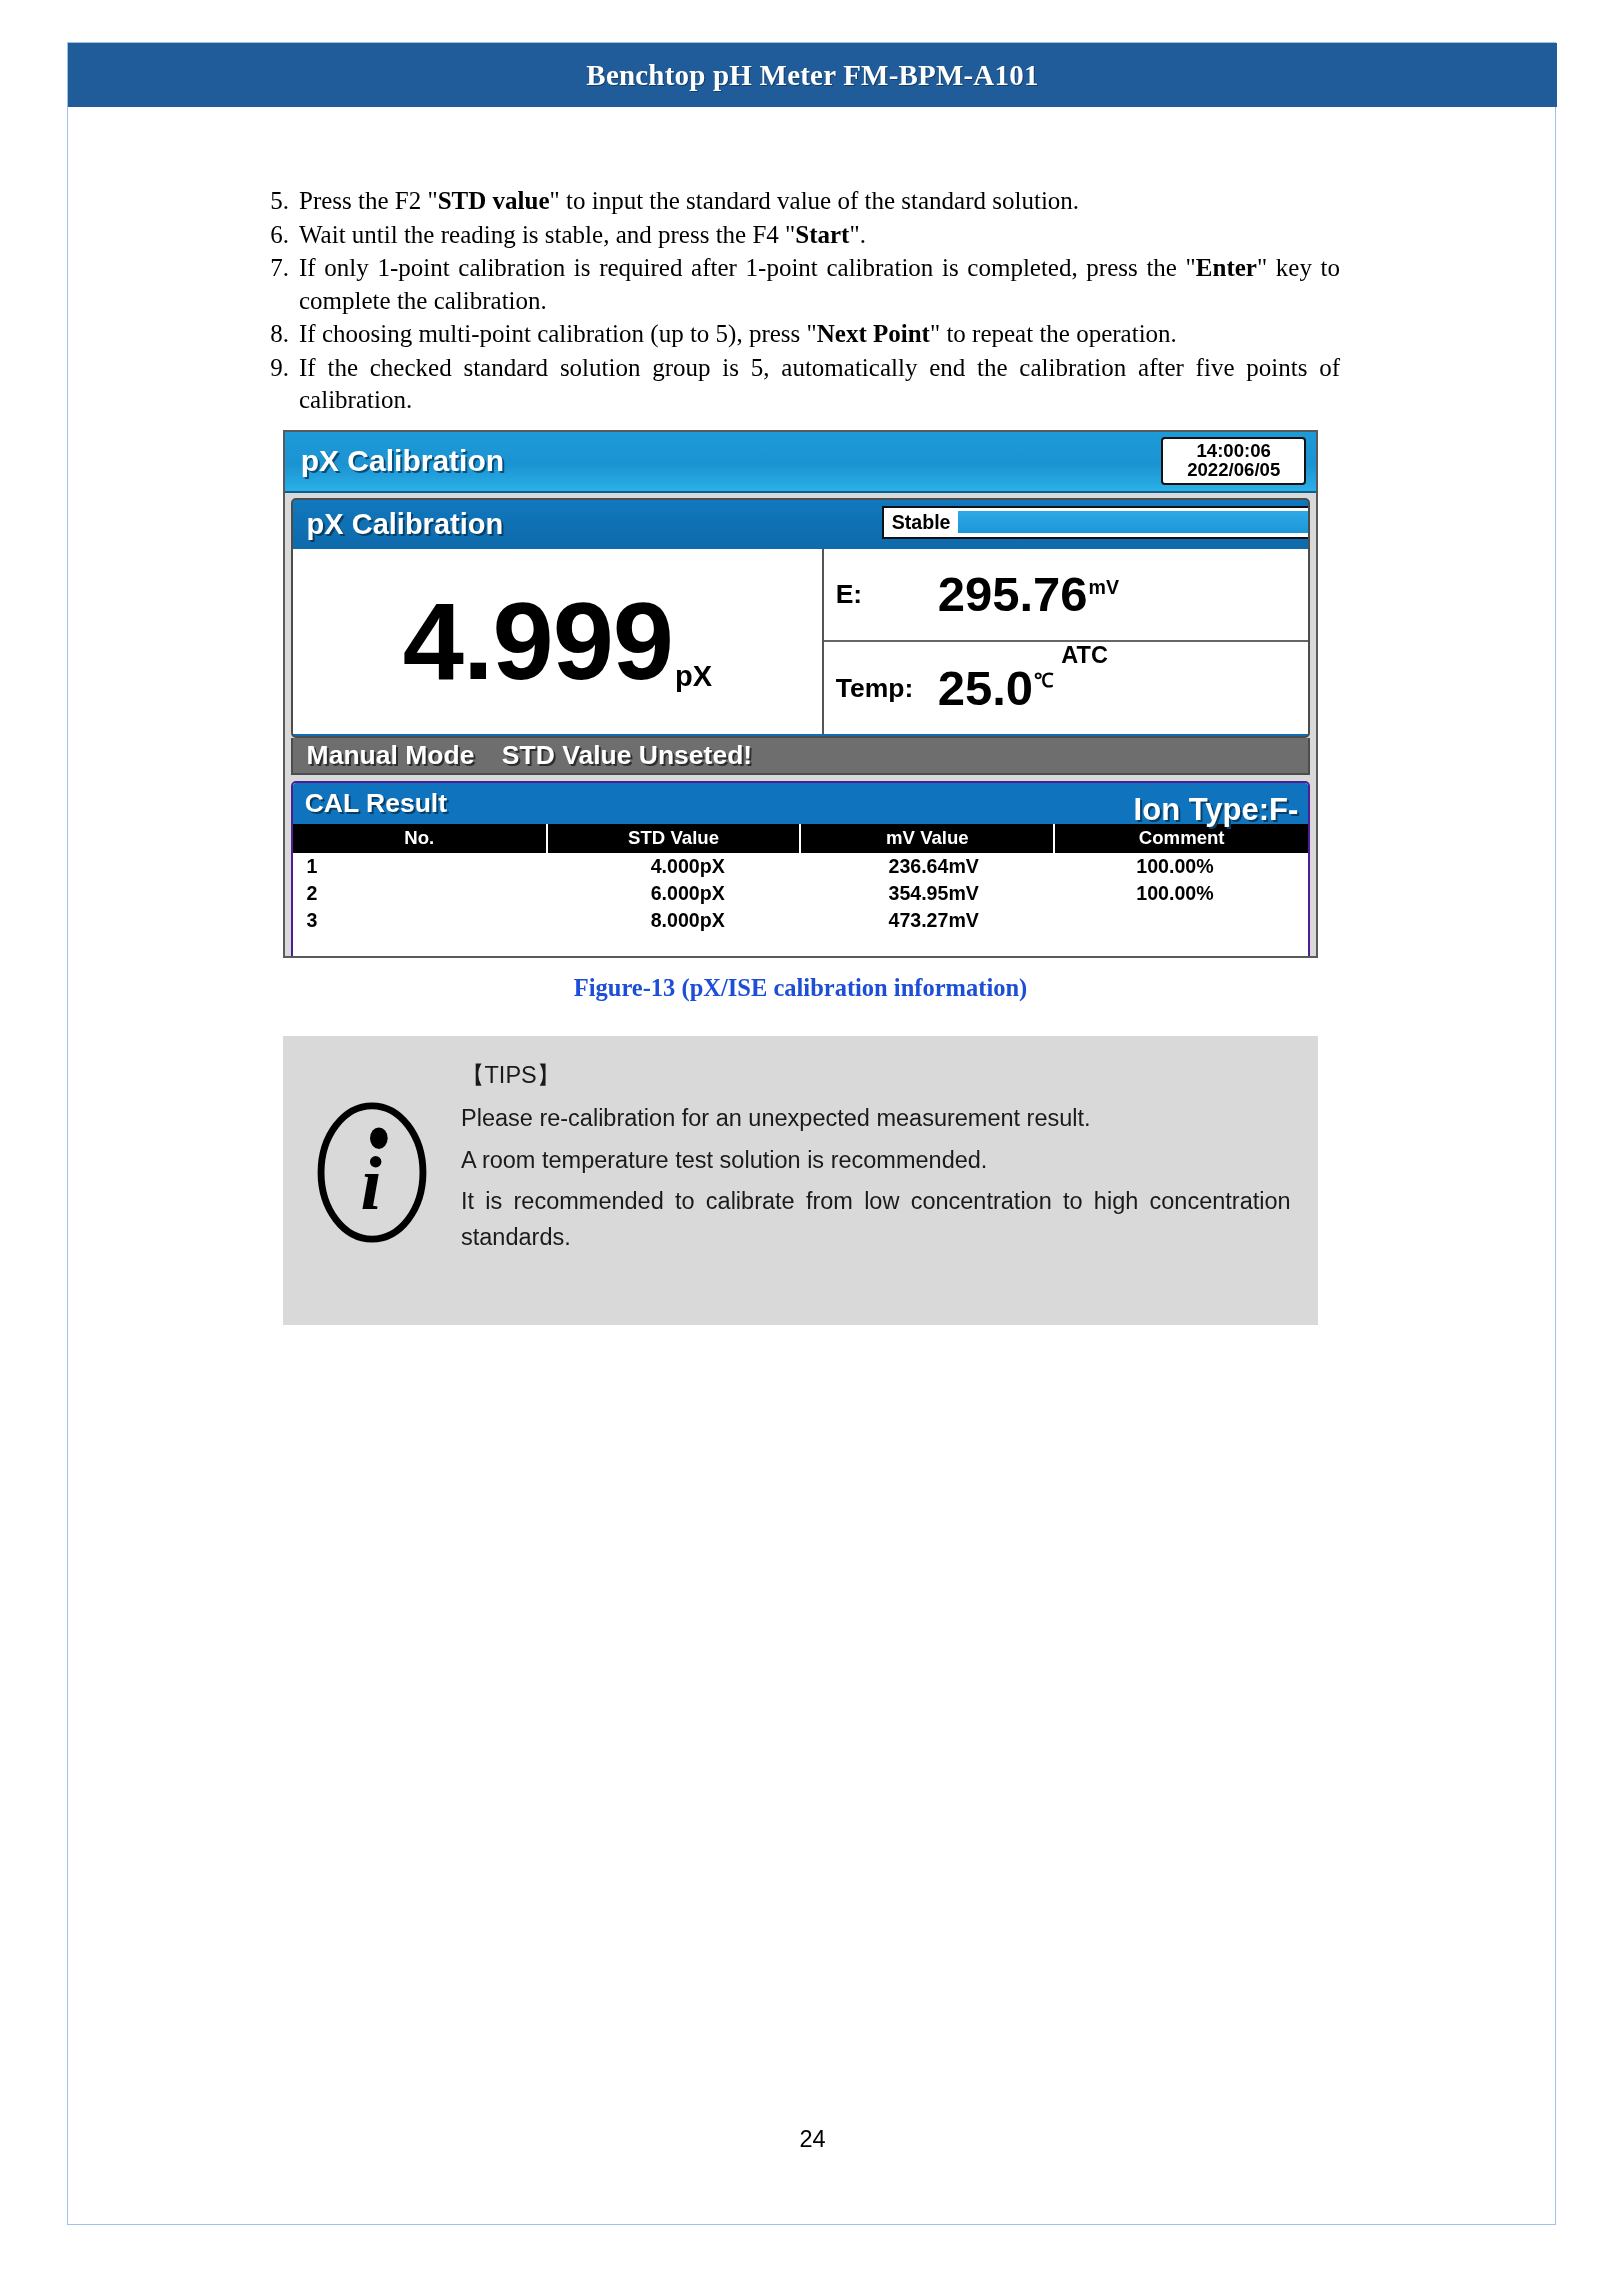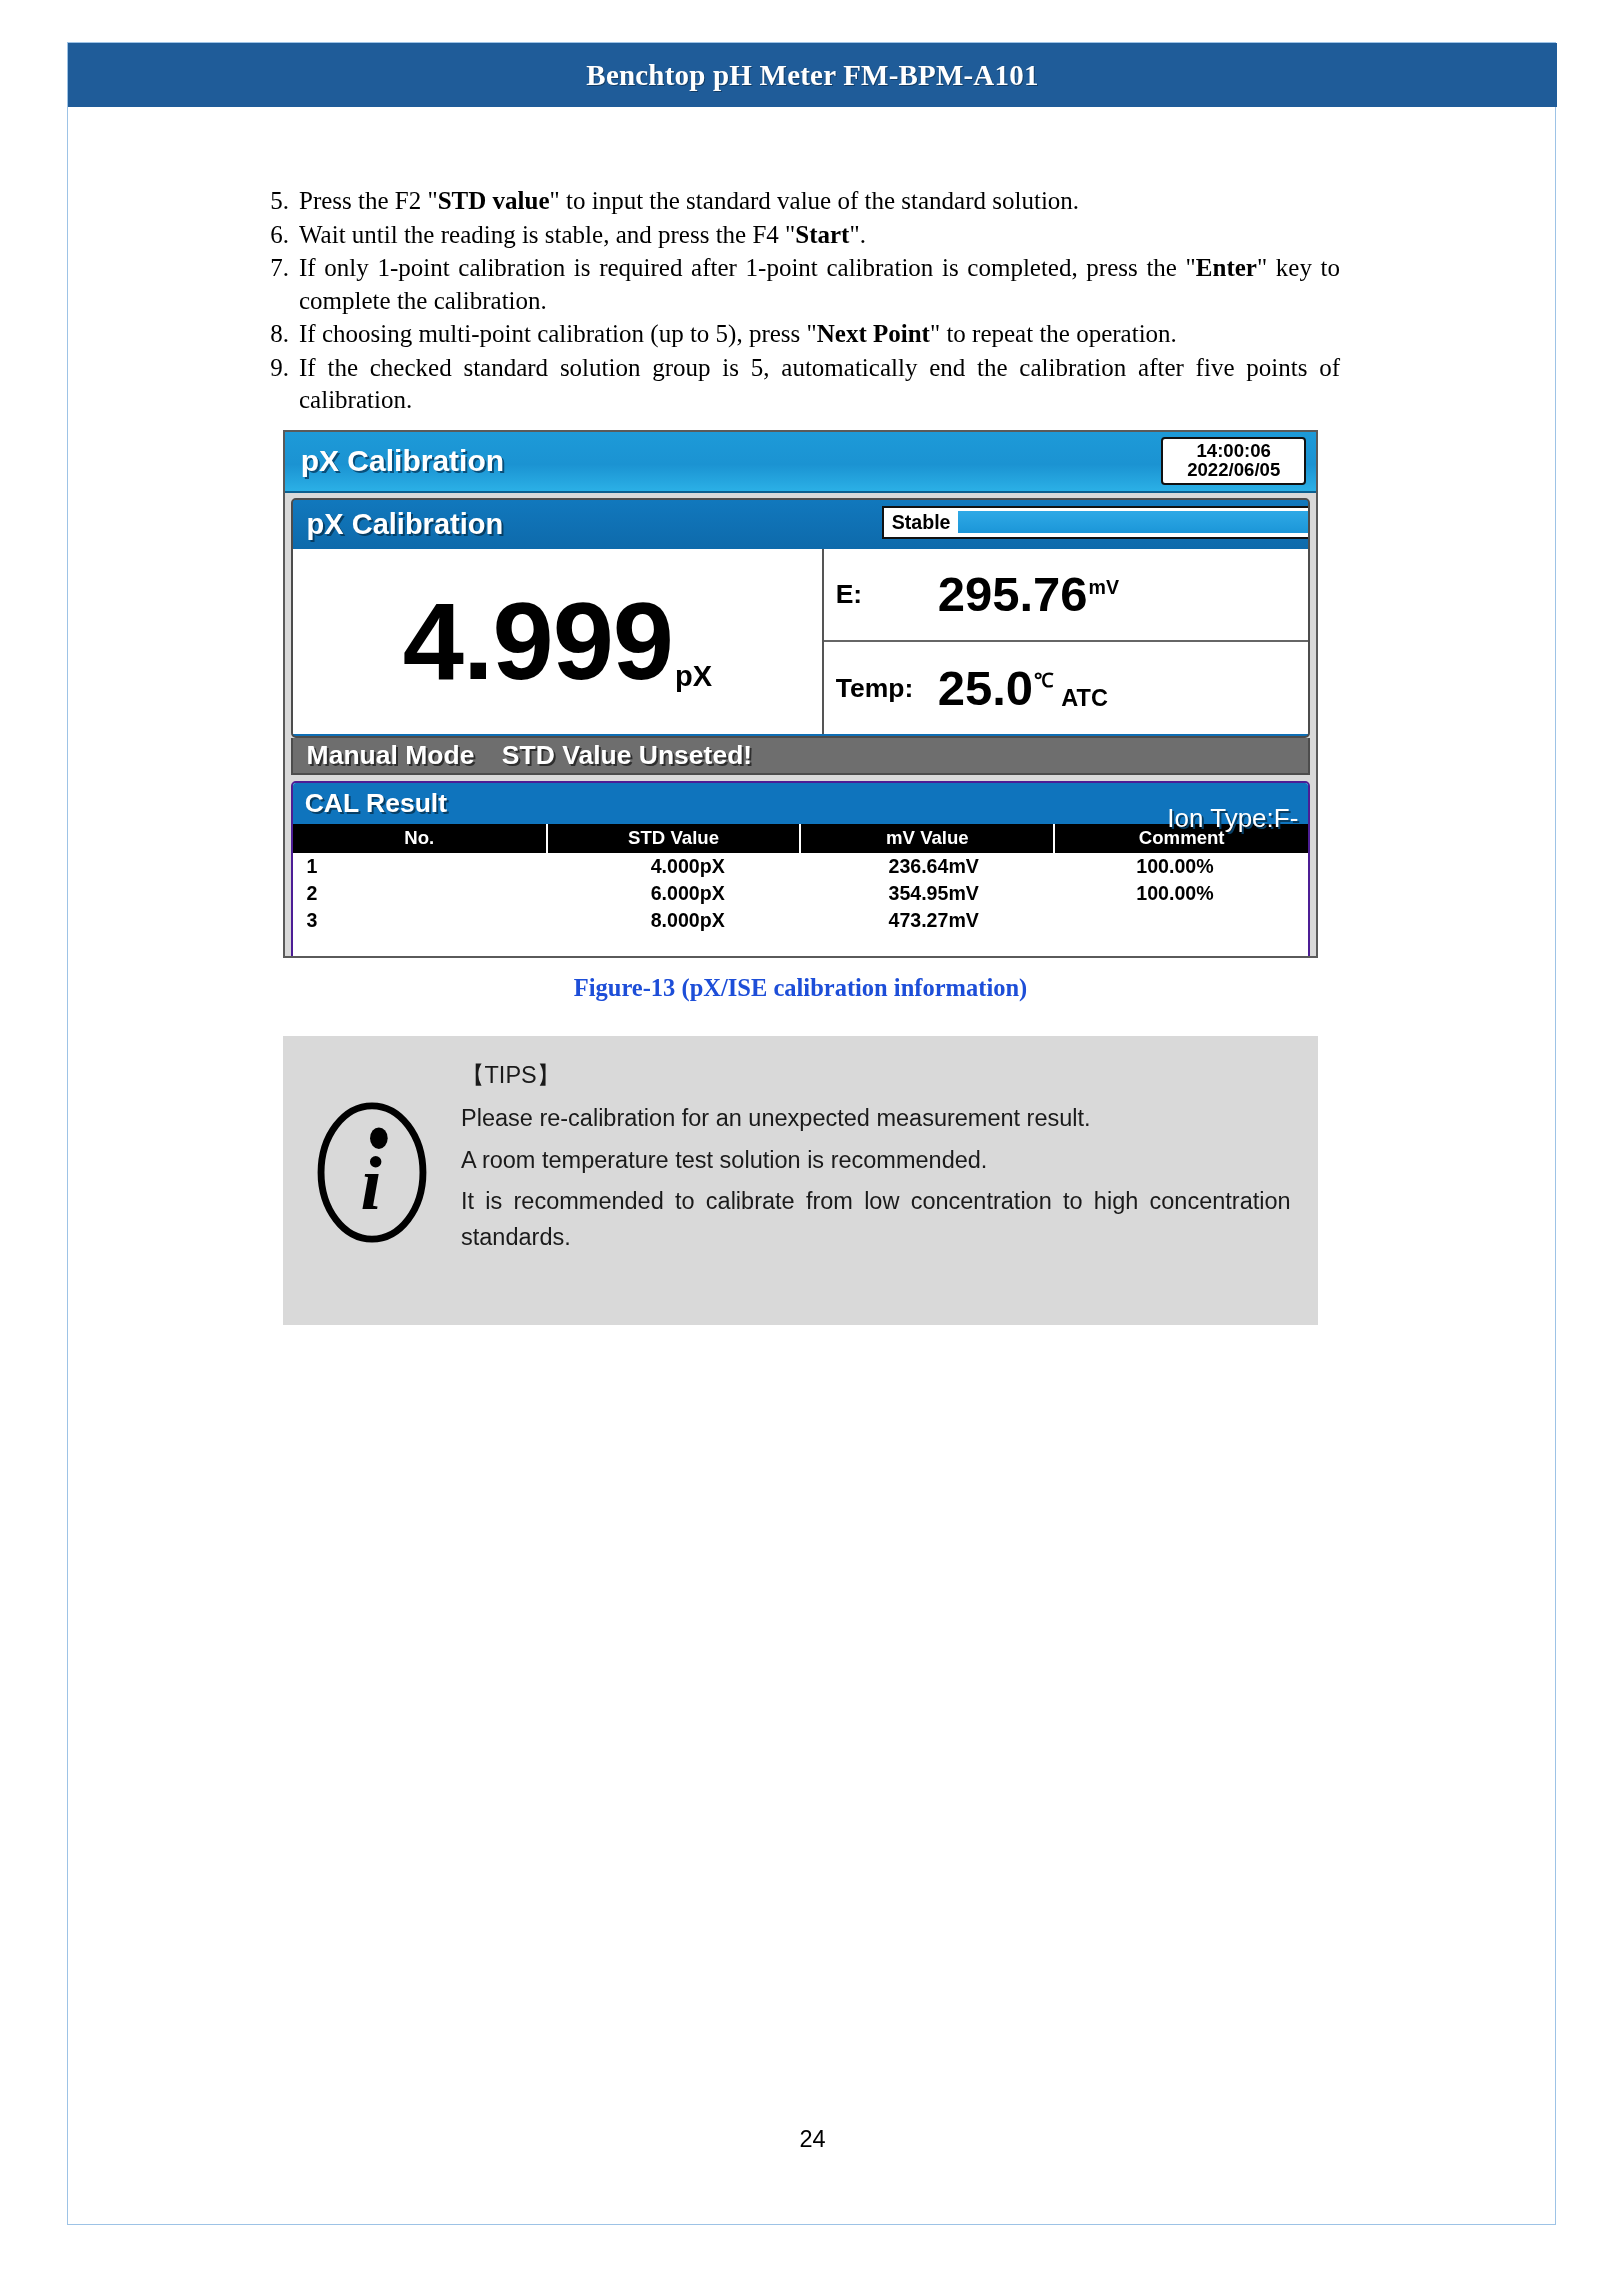--- a/index.html
+++ b/index.html
@@ -247,21 +247,20 @@
     color: #000;
     align-self: flex-end;
     padding-bottom: 41px;
     margin-left: 1px;
   }
   .side-row .atc {
     font-size: 23.5px;
     font-weight: bold;
     color: #000;
     align-self: flex-start;
-    padding-top: 43px;
     margin-left: 7.8px;
   }
 
   
   .status-strip {
     margin: 0 5.9px;
     height: 37px;
     background: #6e6e6e;
     border-left: 2px solid #4c4c4c;
     border-right: 2px solid #4c4c4c;
@@ -298,23 +297,23 @@
     left: 11.8px;
     top: 4.9px;
     font-size: 26.5px;
     font-weight: bold;
     color: #fff;
     text-shadow: 2px 2px 0 #073f66;
   }
   .cal-head .c-right {
     position: absolute;
     right: 9.8px;
-    top: 20px;
-    font-size: 26px;
-    font-weight: normal;
+    top: 9px;
+    font-size: 31px;
+    font-weight: bold;
     color: #fff;
     text-shadow: 2px 2px 0 #073f66;
   }
   table.cal-table {
     width: 100%;
     border-collapse: collapse;
     table-layout: fixed;
     font-family: "Liberation Sans", sans-serif;
   }
   table.cal-table th {

